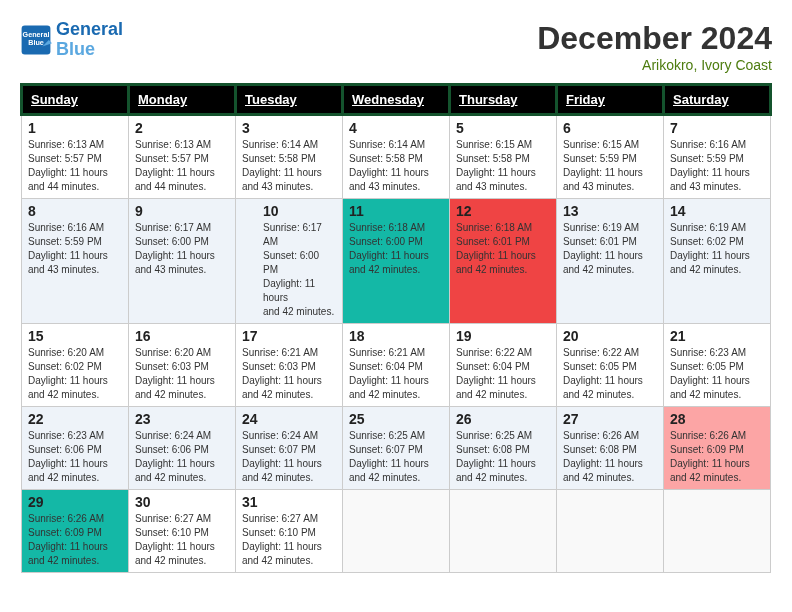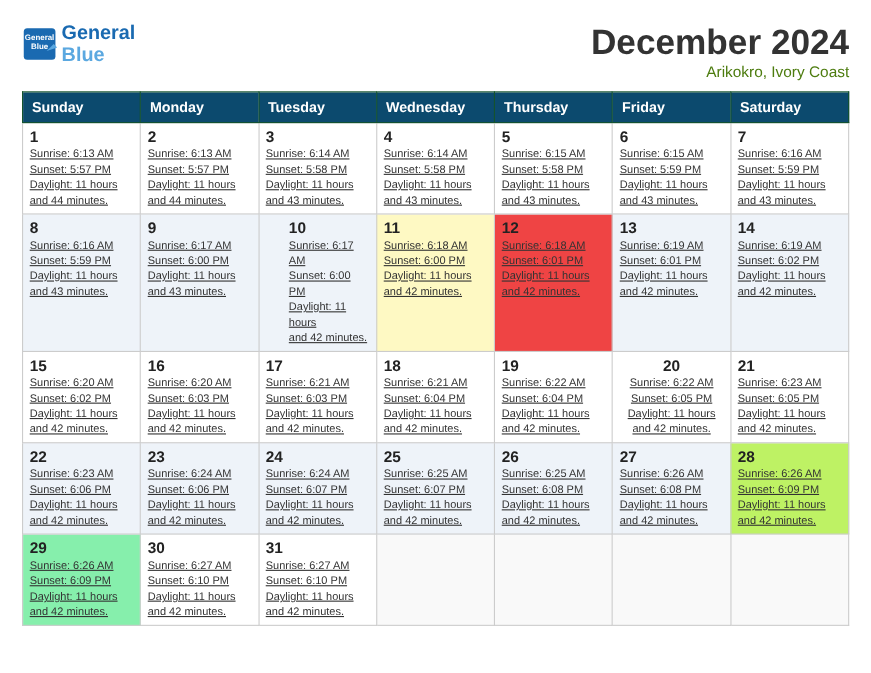--- a/index.html
+++ b/index.html
@@ -46,27 +46,28 @@
     .location {
       font-size: 14px;
       color: #4d7c0f;
     }
     .calendar {
       width: 100%;
       border-collapse: collapse;
       font-size: 11px;
     }
     .calendar th {
-      background-color: #0c4a6e;
+      background-color: #000000;
       color: #fff;
       padding: 6px 8px;
       text-align: left;
       font-size: 13px;
       font-weight: bold;
-      border: 1px solid #14532d;
+      border: 3px solid #14532d;
+      text-decoration: underline;
     }
     .calendar td {
       border: 1px solid #ccc;
       vertical-align: top;
       padding: 4px 6px;
       width: calc(100% / 7);
       min-height: 80px;
       background: #fff;
     }
     .calendar tr:nth-child(even) td {
@@ -79,21 +80,20 @@
       font-size: 14px;
       font-weight: bold;
       color: #222;
       display: block;
       margin-bottom: 2px;
     }
     .day-info {
       font-size: 10px;
       color: #333;
       line-height: 1.4;
-      text-decoration: underline;
     }
     .empty-cell {
       background: #f9f9f9 !important;
     }
   </style>
 </head>
 <body>
 
 <div class="header">
   <div class="logo">
@@ -164,21 +164,21 @@
           <div class="day-info">Sunrise: 6:16 AM<br>Sunset: 5:59 PM<br>Daylight: 11 hours<br>and 43 minutes.</div>
         </td>
         <td style="background: rgb(238, 243, 249);">
           <span class="day-number">9</span>
           <div class="day-info">Sunrise: 6:17 AM<br>Sunset: 6:00 PM<br>Daylight: 11 hours<br>and 43 minutes.</div>
         </td>
         <td style="background: rgb(238, 243, 249); padding-left: 27px;">
           <span class="day-number">10</span>
           <div class="day-info">Sunrise: 6:17 AM<br>Sunset: 6:00 PM<br>Daylight: 11 hours<br>and 42 minutes.</div>
         </td>
-        <td style="background: #fef9c3;">
+        <td style="background: #14b8a6;">
           <span class="day-number">11</span>
           <div class="day-info">Sunrise: 6:18 AM<br>Sunset: 6:00 PM<br>Daylight: 11 hours<br>and 42 minutes.</div>
         </td>
         <td style="background: #ef4444;">
           <span class="day-number">12</span>
           <div class="day-info">Sunrise: 6:18 AM<br>Sunset: 6:01 PM<br>Daylight: 11 hours<br>and 42 minutes.</div>
         </td>
         <td style="background: rgb(238, 243, 249);">
           <span class="day-number">13</span>
           <div class="day-info">Sunrise: 6:19 AM<br>Sunset: 6:01 PM<br>Daylight: 11 hours<br>and 42 minutes.</div>
@@ -202,21 +202,21 @@
           <div class="day-info">Sunrise: 6:21 AM<br>Sunset: 6:03 PM<br>Daylight: 11 hours<br>and 42 minutes.</div>
         </td>
         <td style="background: rgb(255, 255, 255);">
           <span class="day-number">18</span>
           <div class="day-info">Sunrise: 6:21 AM<br>Sunset: 6:04 PM<br>Daylight: 11 hours<br>and 42 minutes.</div>
         </td>
         <td style="background: rgb(255, 255, 255);">
           <span class="day-number">19</span>
           <div class="day-info">Sunrise: 6:22 AM<br>Sunset: 6:04 PM<br>Daylight: 11 hours<br>and 42 minutes.</div>
         </td>
-        <td style="background: rgb(255, 255, 255); text-align: center;">
+        <td style="background: rgb(255, 255, 255);">
           <span class="day-number">20</span>
           <div class="day-info">Sunrise: 6:22 AM<br>Sunset: 6:05 PM<br>Daylight: 11 hours<br>and 42 minutes.</div>
         </td>
         <td style="background: rgb(255, 255, 255);">
           <span class="day-number">21</span>
           <div class="day-info">Sunrise: 6:23 AM<br>Sunset: 6:05 PM<br>Daylight: 11 hours<br>and 42 minutes.</div>
         </td>
       </tr>
       <tr style="background: rgb(238, 243, 249);">
         <td style="background: rgb(238, 243, 249);">
@@ -236,27 +236,27 @@
           <div class="day-info">Sunrise: 6:25 AM<br>Sunset: 6:07 PM<br>Daylight: 11 hours<br>and 42 minutes.</div>
         </td>
         <td style="background: rgb(238, 243, 249);">
           <span class="day-number">26</span>
           <div class="day-info">Sunrise: 6:25 AM<br>Sunset: 6:08 PM<br>Daylight: 11 hours<br>and 42 minutes.</div>
         </td>
         <td style="background: rgb(238, 243, 249);">
           <span class="day-number">27</span>
           <div class="day-info">Sunrise: 6:26 AM<br>Sunset: 6:08 PM<br>Daylight: 11 hours<br>and 42 minutes.</div>
         </td>
-        <td style="background: #bef264;">
+        <td style="background: #fca5a5;">
           <span class="day-number">28</span>
           <div class="day-info">Sunrise: 6:26 AM<br>Sunset: 6:09 PM<br>Daylight: 11 hours<br>and 42 minutes.</div>
         </td>
       </tr>
       <tr style="background: rgb(255, 255, 255);">
-        <td style="background: #86efac;">
+        <td style="background: #14b8a6;">
           <span class="day-number">29</span>
           <div class="day-info">Sunrise: 6:26 AM<br>Sunset: 6:09 PM<br>Daylight: 11 hours<br>and 42 minutes.</div>
         </td>
         <td style="background: rgb(255, 255, 255);">
           <span class="day-number">30</span>
           <div class="day-info">Sunrise: 6:27 AM<br>Sunset: 6:10 PM<br>Daylight: 11 hours<br>and 42 minutes.</div>
         </td>
         <td style="background: rgb(255, 255, 255);">
           <span class="day-number">31</span>
           <div class="day-info">Sunrise: 6:27 AM<br>Sunset: 6:10 PM<br>Daylight: 11 hours<br>and 42 minutes.</div>

